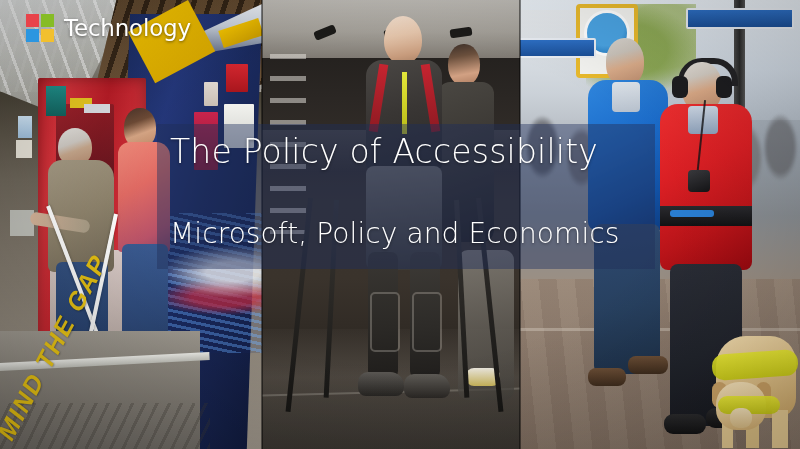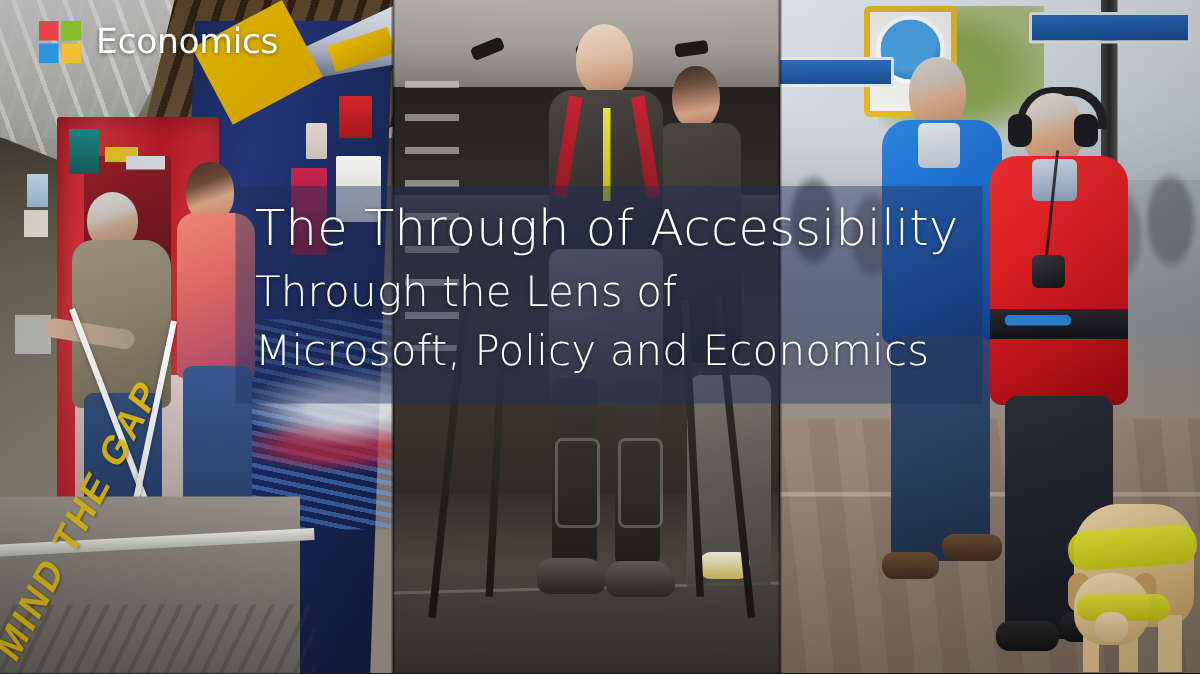--- a/index.html
+++ b/index.html
@@ -522,28 +522,27 @@
       <div class="p3-dog-snout"></div>
     </div>
   </div>
 
   <div class="seam seam-1"></div>
   <div class="seam seam-2"></div>
   <div class="grain"></div>
 
   <div class="overlay-band" style="background: rgba(28, 46, 92, 0.42);"></div>
   <div class="title-block" style="color: rgb(255, 255, 255);">
-    <div class="title-main">The Through of Accessibility</div>
-    <div class="title-sub">Through the Lens of</div>
+    <div class="title-main">The Policy of Accessibility</div>
     <div class="title-sub2">Microsoft, Policy and Economics</div>
   </div>
 
   <div class="ms-logo">
     <div class="ms-squares">
       <span class="ms-sq" style="background: rgb(232, 67, 74);"></span>
       <span class="ms-sq" style="background: rgb(134, 188, 37);"></span>
       <span class="ms-sq" style="background: rgb(43, 150, 224);"></span>
       <span class="ms-sq" style="background: rgb(242, 192, 46);"></span>
     </div>
-    <div class="ms-name">Economics</div>
+    <div class="ms-name">Technology</div>
   </div>
 
 </div>
 
 </body></html>

